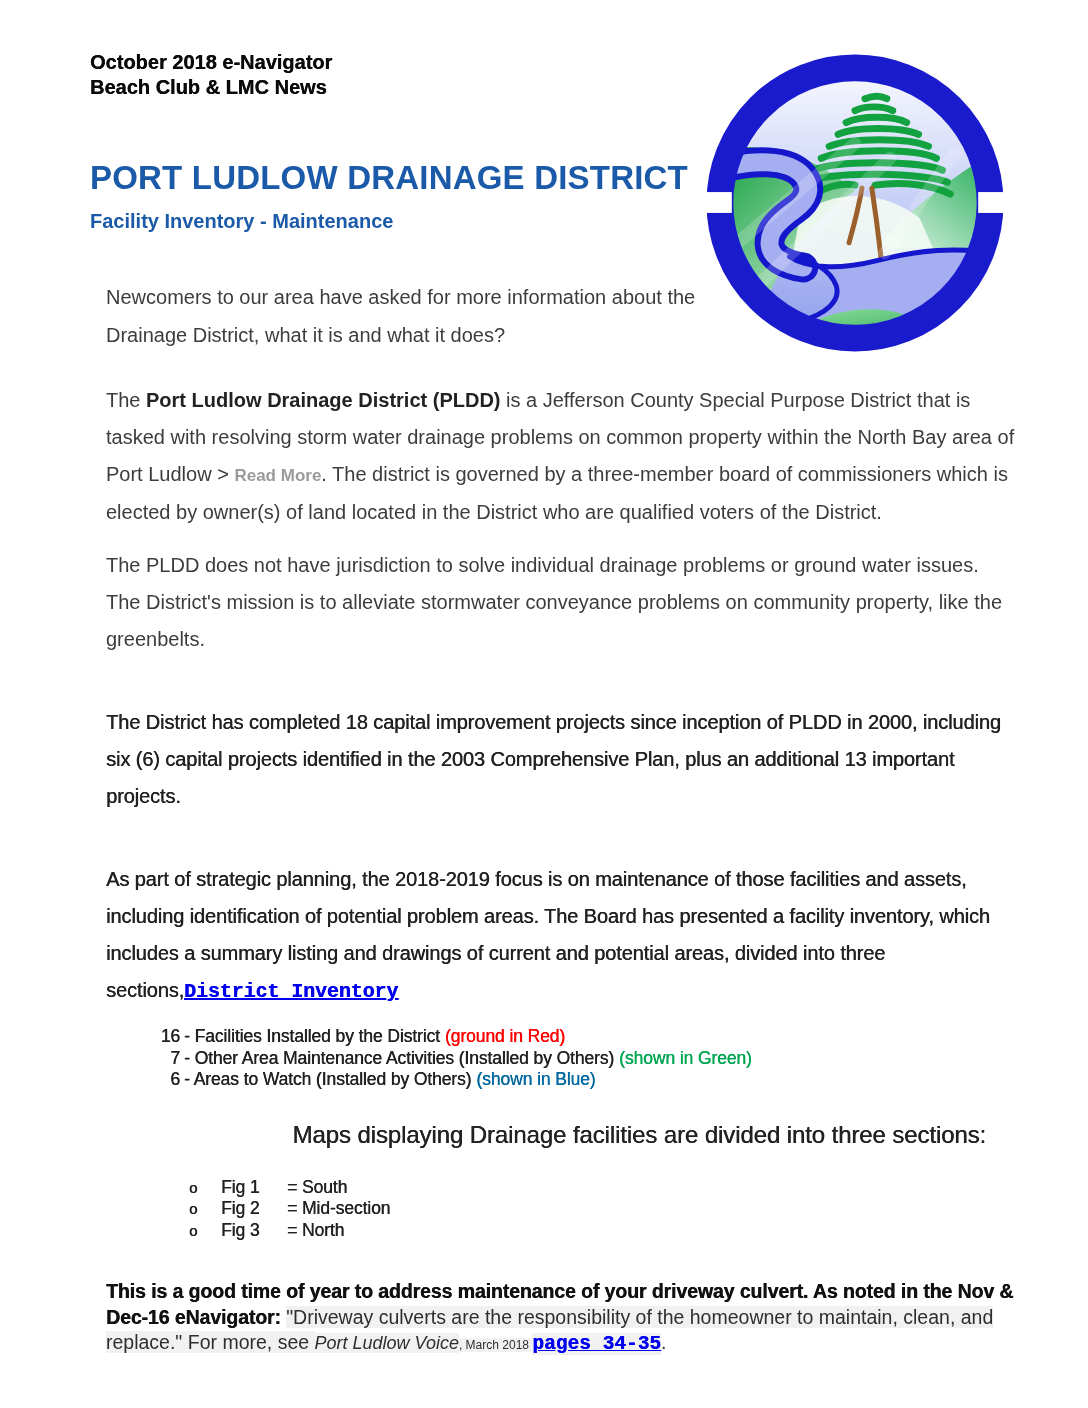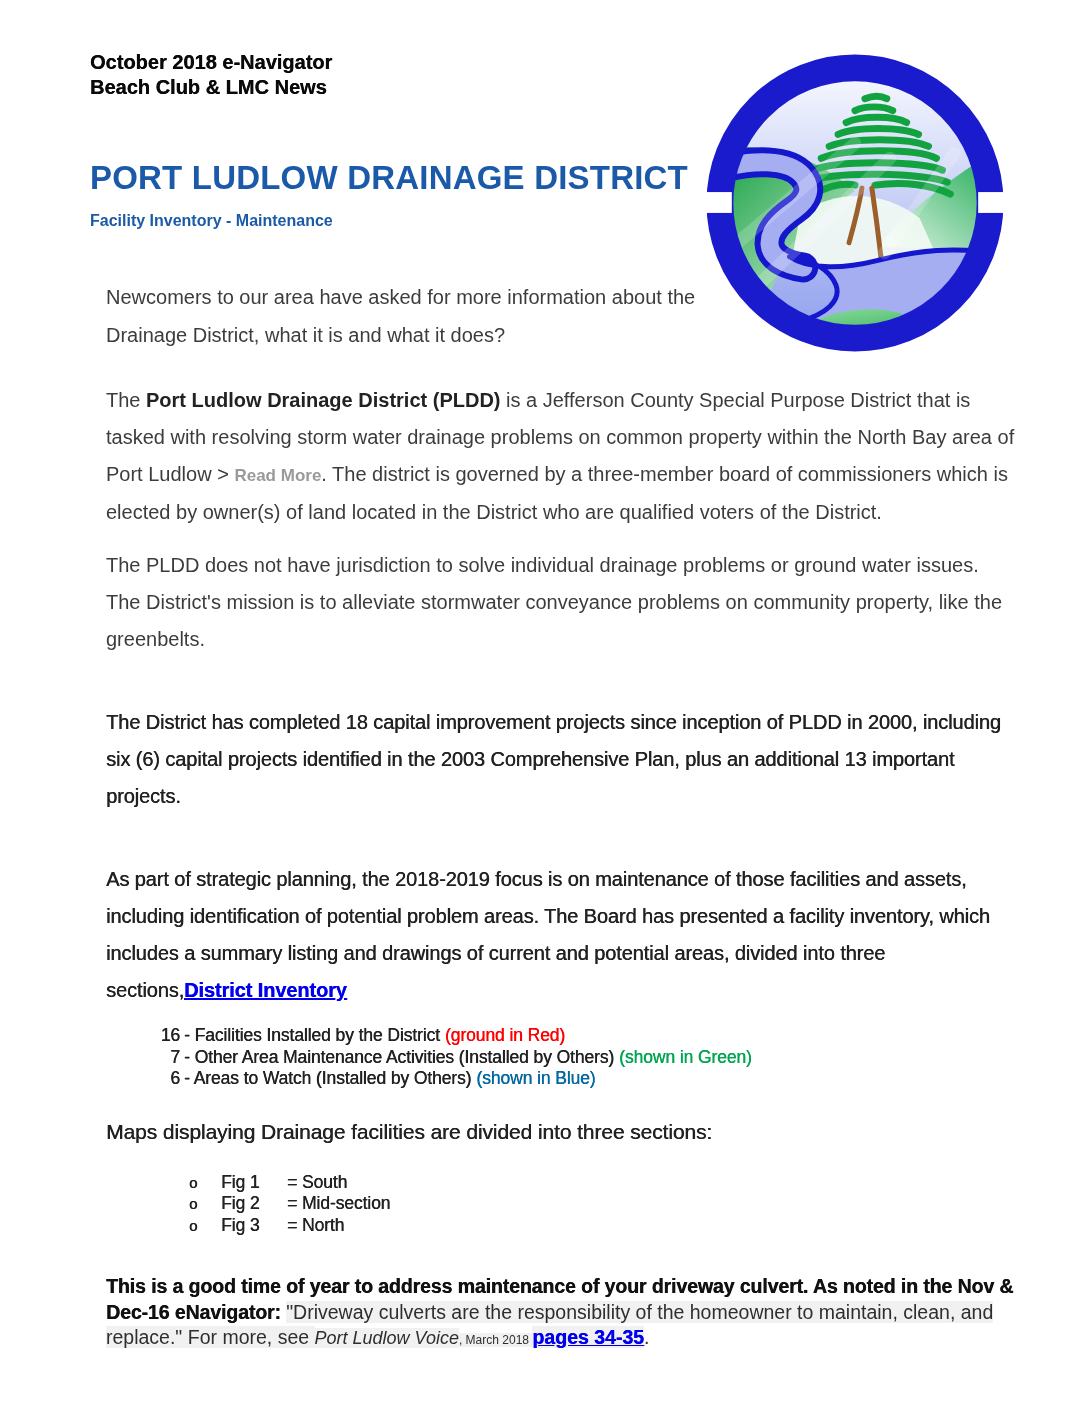--- a/index.html
+++ b/index.html
@@ -7,43 +7,43 @@
   .page{position:relative; width:1088px; min-height:1408px; box-sizing:border-box;
         padding:50px 86px 32px 90px; background:#fff; overflow:hidden;}
 
   .masthead{font-weight:bold; font-size:20px; line-height:25px; color:#0a0a0a;
             text-shadow:0.3px 0 currentColor;}
 
   .logo{position:absolute; top:54px; left:706px; width:298px; height:298px;}
 
   h1.title{margin:60px 0 0 0; font-size:33px; line-height:36px; font-weight:bold;
            color:#1b5aa8; letter-spacing:0.2px;}
-  h2.subtitle{margin:12px 0 0 0; font-size:16px; line-height:26px; font-weight:bold;
+  h2.subtitle{margin:12px 0 0 0; font-size:20px; line-height:26px; font-weight:bold;
               color:#1b5aa8;}
 
   p{margin:16px;}
   .intro{margin-top:44px; width:630px; font-size:20px; line-height:38px;}
   .body-para{margin-top:28px; width:914px; font-size:20px; line-height:37px;}
   .body-para.cont{margin-top:0;}
   .mt-lg{margin-top:46px;}
   .semi{color:#222; text-shadow:0.4px 0 currentColor; letter-spacing:-0.1px;}
 
   b,strong{color:#222;}
   .readmore{color:#9a9a9a; font-weight:bold; font-size:17px; cursor:pointer; text-decoration:none;}
   .bluelink{color:#0000ee; font-weight:bold; text-decoration:underline; cursor:pointer;
-            text-shadow:0.4px 0 currentColor;}
+            text-shadow:0.4px 0 currentColor;font-family:Liberation Mono, monospace;}
 
   .inv-list{margin:14px 0 0 64px; font-size:17.5px; line-height:21.5px; color:#222;}
   .inv-count{display:inline-block; width:26px; text-align:right; margin-right:4px;}
   .inv-note{margin-left:5px;}
   .inv-item:nth-child(1) .inv-note{color:#ff0000;}
   .inv-item:nth-child(2) .inv-note{color:#00a651;}
   .inv-item:nth-child(3) .inv-note{color:#0369a1;}
 
-  .maps-heading{margin-top:30px; font-size:21px;}
+  .maps-heading{margin-top:30px; font-size:24px;text-align:right;}
 
   .fig-list{margin:28px 0 0 99px; font-size:17.5px; line-height:21.5px; color:#222;}
   .fig-bullet{display:inline-block; width:32px; font-size:15px;}
   .fig-name{display:inline-block; width:66px;}
 
   .culvert{margin-top:38px; width:930px; font-size:19.5px; line-height:25.5px; color:#2e2e2e;}
   .culvert strong{text-shadow:0.4px 0 currentColor; letter-spacing:-0.1px; color:#111;}
   .hl{background:#f1f1f1;}
   .src{font-style:italic; font-size:18px;}
   .small{font-size:12px;}

